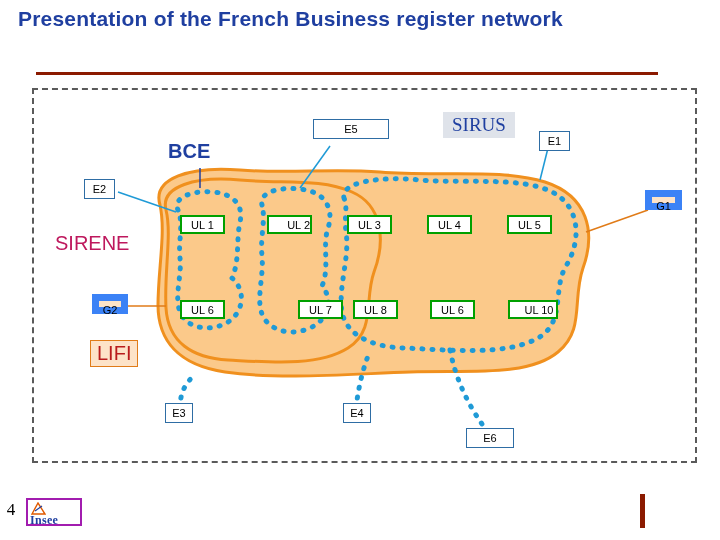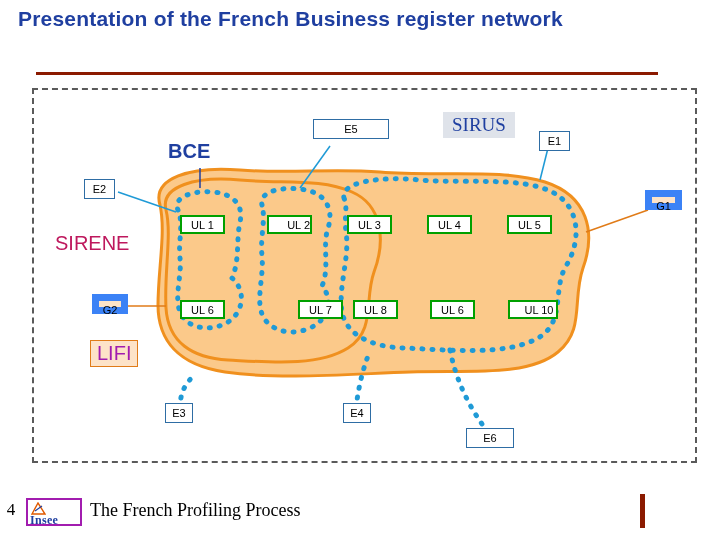--- a/index.html
+++ b/index.html
@@ -101,21 +101,21 @@
     white-space: nowrap;
   }
   #label-bce {
     color: #1f3fa0;
     font-weight: bold;
   }
   #label-sirene {
     color: #be185d;
   }
   #label-lifi {
-    color: #a21caf;
+    color: #b91c1c;
     background: #fde3c8;
     border: 1px solid #e07b18;
     padding: 1px 6px;
   }
   #label-sirus-box {
     position: absolute;
     background: #dfe3ea;
     color: #1f3fa0;
     font-family: "Liberation Serif", serif;
     font-size: 19px;
@@ -299,16 +299,15 @@
   <div id="footer-num">4</div>
 
   <div id="footer-logo">
     <svg class="logo-mark" viewBox="0 0 15 13">
       <path d="M1 12 L7 1 L14 12 Z" fill="none" stroke="#e05a00" stroke-width="1.4"></path>
       <path d="M4 9 L11 4" stroke="#1f3fa0" stroke-width="1.2"></path>
     </svg>
     <span class="logo-text">Insee</span>
   </div>
 
-  <div id="footer-text">The French Profiling Process</div>
   <div id="footer-bar"></div>
 
 </div>
 
 </body></html>

